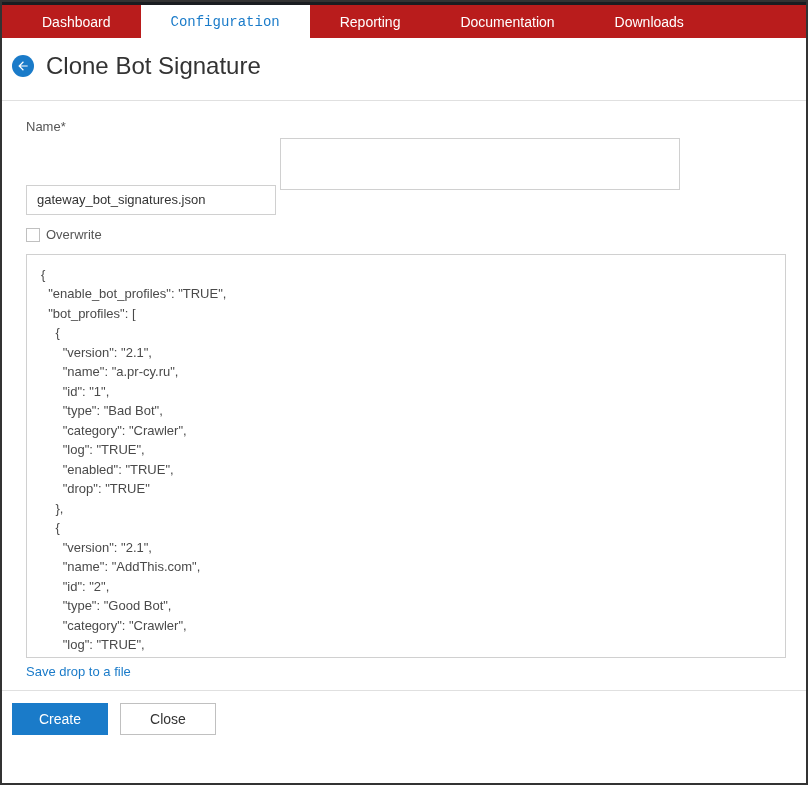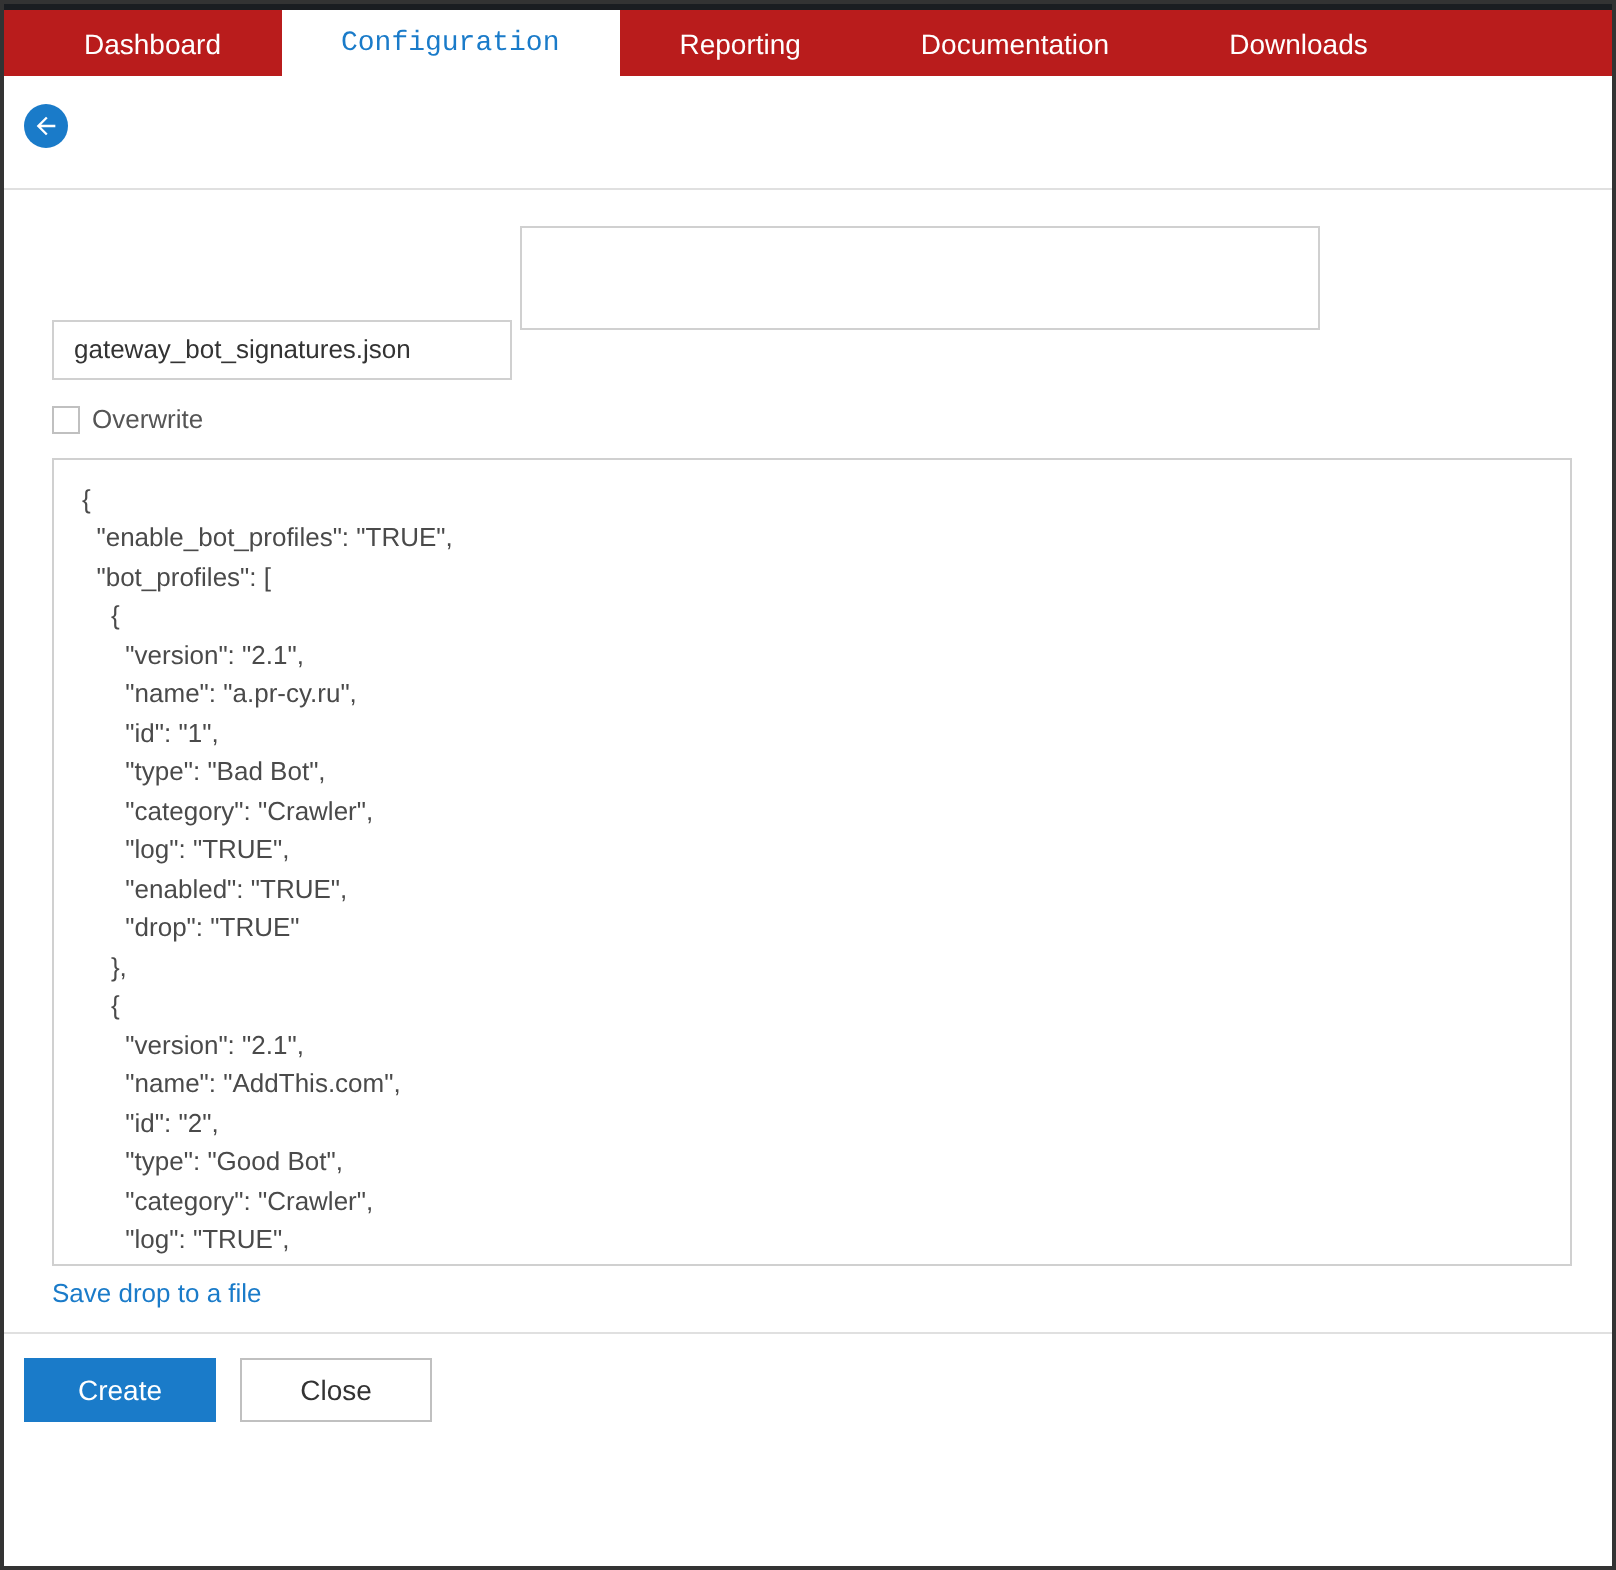--- a/index.html
+++ b/index.html
@@ -57,21 +57,21 @@
     .form-body {
       padding: 18px 24px 10px 24px;
     }
     .form-label {
       font-size: 13px;
       color: #555;
       margin-bottom: 4px;
       display: block;
     }
     .text-input {
-      width: 230px;
+      width: 250px;
       height: 30px;
       border: 1px solid #d0d0d0;
       padding: 4px 10px;
       font-size: 13px;
       color: #333;
       margin-bottom: 12px;
     }
     .textarea-comment {
       width: 400px;
       height: 52px;
@@ -151,23 +151,25 @@
   <div class="topnav-item">Documentation</div>
   <div class="topnav-item">Downloads</div>
 </nav>
 
 <div class="page-header">
   <div class="back-btn">
     <svg viewBox="0 0 24 24">
       <path fill="#fff" d="M20 11H7.83l5.59-5.59L12 4l-8 8 8 8 1.41-1.41L7.83 13H20z"></path>
     </svg>
   </div>
+  <h1 class="page-title">Clone Bot Signature</h1>
 </div>
 
 <div class="form-body">
+  <label class="form-label">Name*</label>
   <input class="text-input" type="text" value="gateway_bot_signatures.json" style="">
 
   <textarea class="textarea-comment" style=""></textarea>
 
   <div class="checkbox-row">
     <div class="checkbox"></div>
     <span class="checkbox-label">Overwrite</span>
   </div>
 
   <div class="signature-area">{

